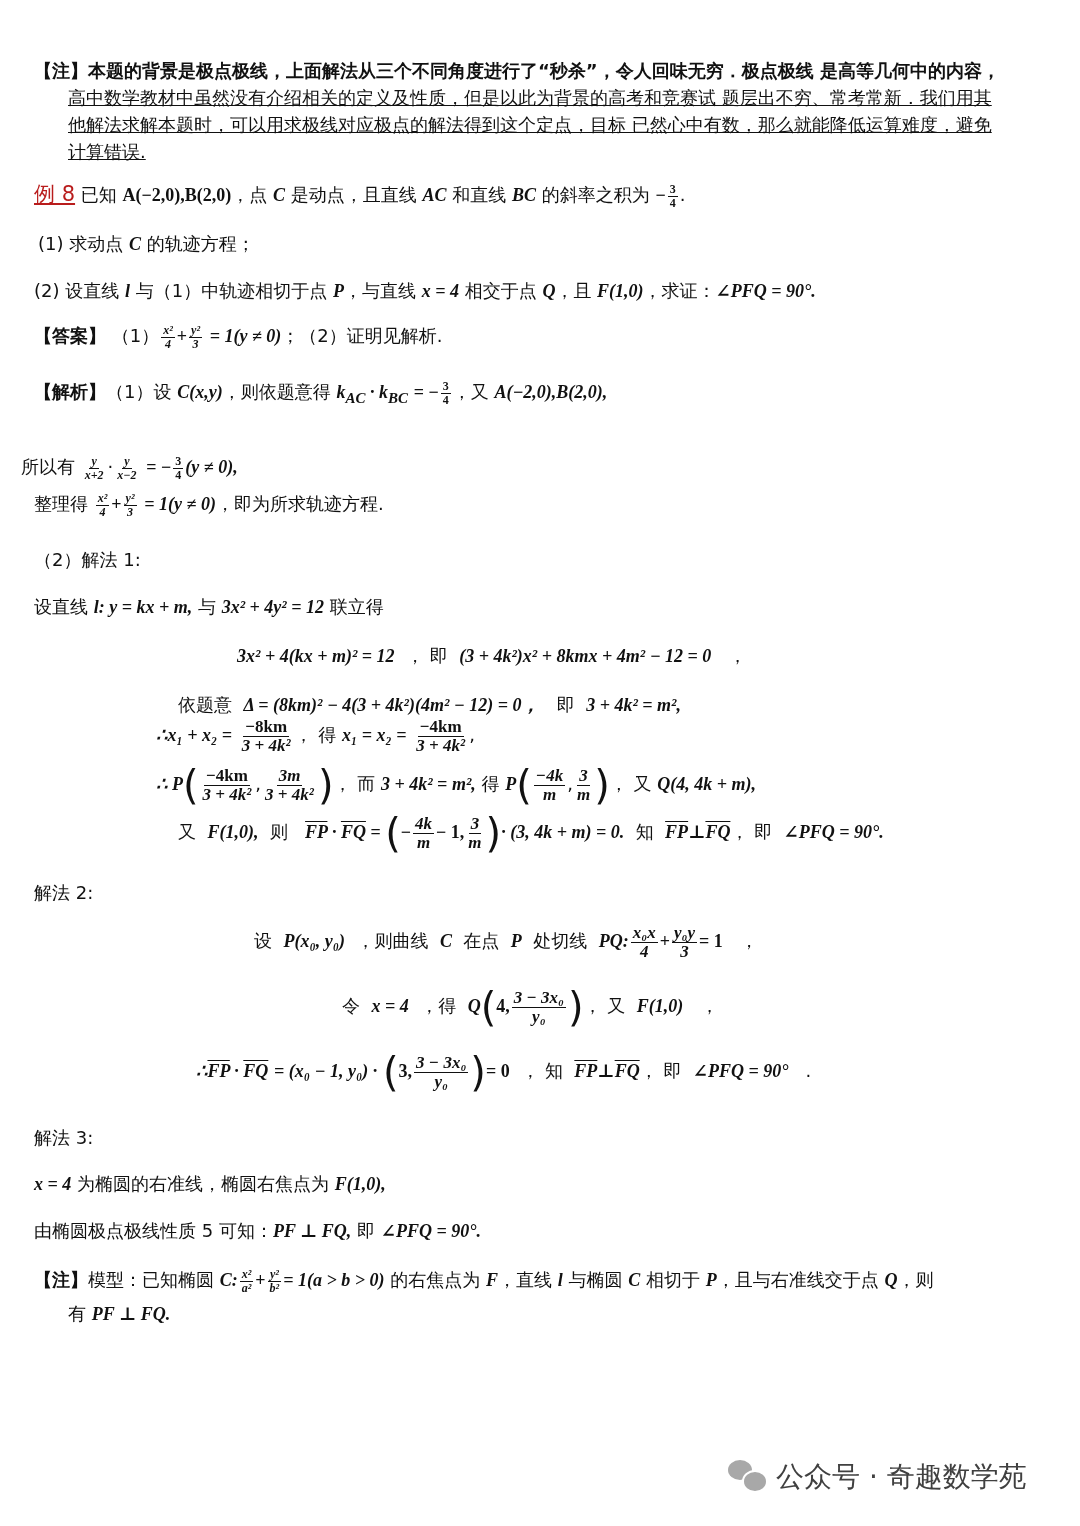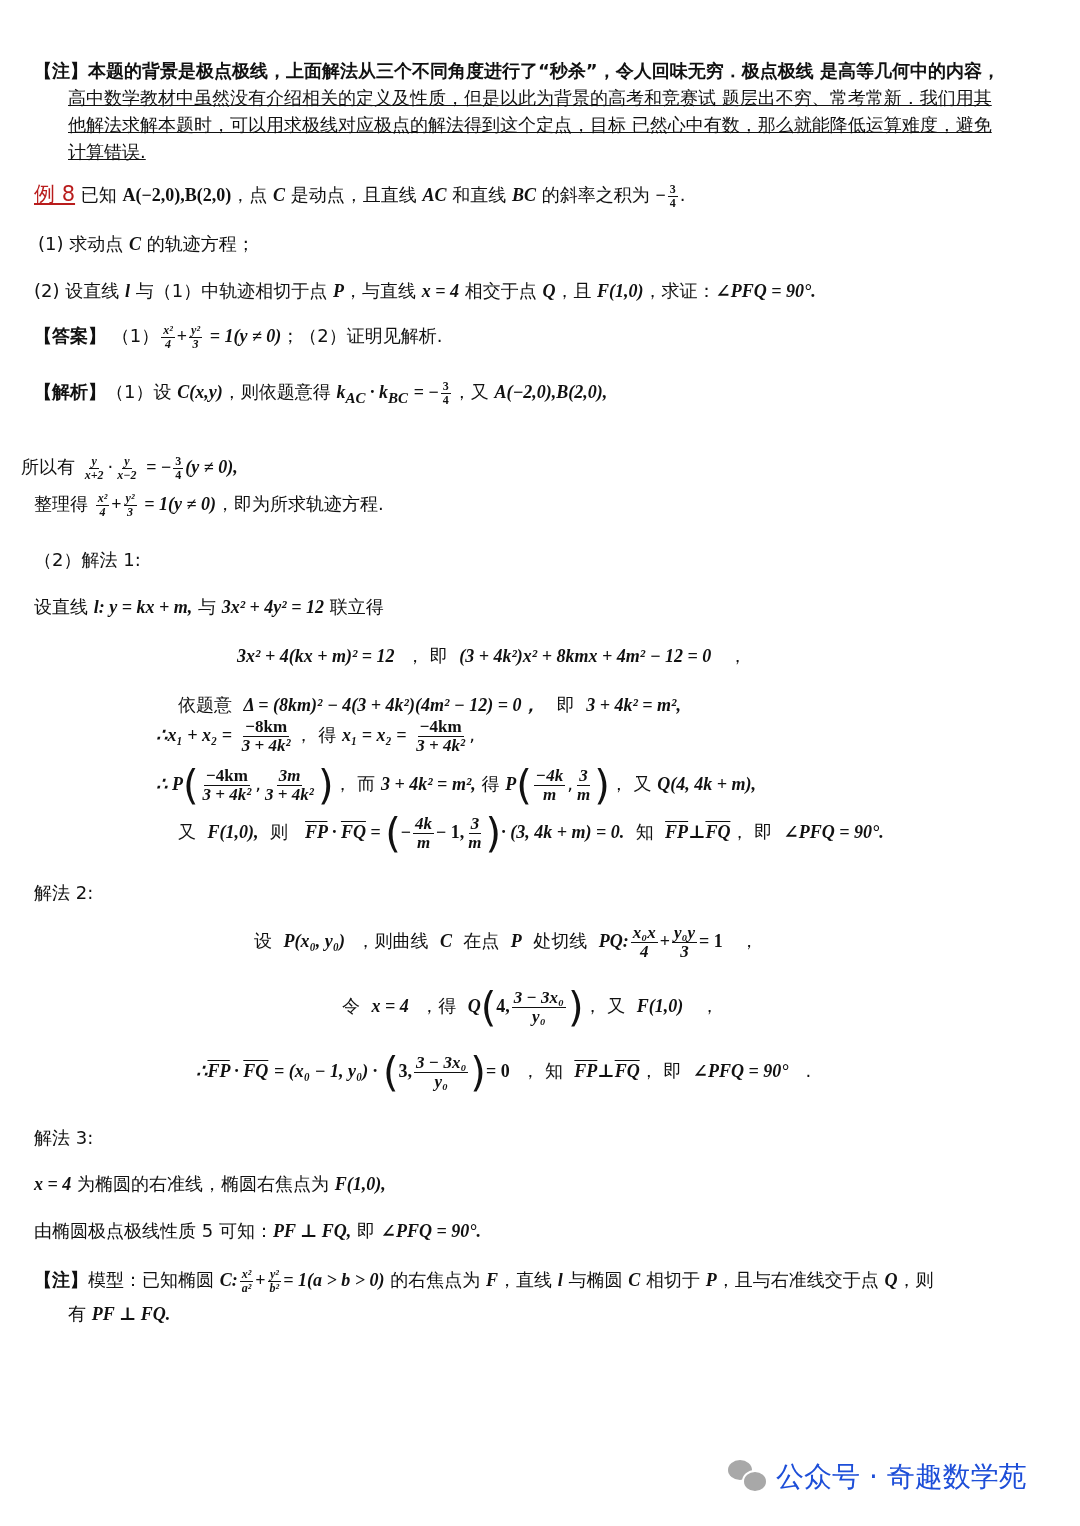--- a/index.html
+++ b/index.html
@@ -16,21 +16,21 @@
   .note-block { position: absolute; left: 34px; width: 1020px; line-height: 27px; font-size: 18px; }
   .note-block .indent { padding-left: 34px; display: block; text-decoration: underline; }
   .red { color: #b91c1c; text-decoration: underline; }
   .frac { display: inline-flex; flex-direction: column; align-items: center; vertical-align: middle; line-height: 1.05; margin: 0 2px; }
   .frac .num { border-bottom: 1.5px solid #111; padding: 0 2px; }
   .frac .den { padding: 0 2px; }
   .frac.small { font-size: 12px; }
   .frac.big { font-size: 17px; }
   .paren { font-size: 40px; vertical-align: middle; font-weight: normal; font-style: normal; line-height: 1; }
   .vec { text-decoration: overline; }
-  .watermark { position: absolute; left: 728px; top: 1458px; color: #1d4ed8; font-size: 28px; display: flex; align-items: center; gap: 8px; }
+  .watermark { position: absolute; left: 728px; top: 1458px; color: #404040; font-size: 28px; display: flex; align-items: center; gap: 8px; }
   .wm-icon { width: 40px; height: 34px; position: relative; }
   .wm-icon .b1 { position: absolute; left: 0; top: 0; width: 24px; height: 20px; border-radius: 50%; background: #a8a8a8; }
   .wm-icon .b2 { position: absolute; left: 14px; top: 10px; width: 22px; height: 19px; border-radius: 50%; background: #a8a8a8; border: 2px solid #fff; }
 </style>
 </head>
 <body>
 
 <div class="note-block cn">
   <span style="position:absolute; top:57px; left:0; white-space:nowrap;">
     <span class="note">【注】</span><span class="note">本题的背景是极点极线，上面解法从三个不同角度进行了“秒杀”，令人回味无穷．极点极线 是高等几何中的内容，</span>

